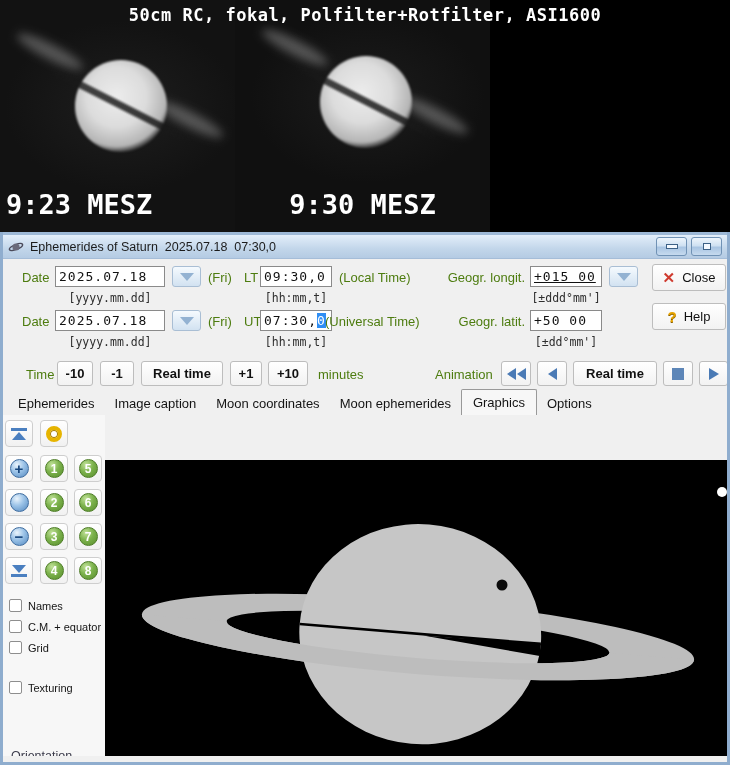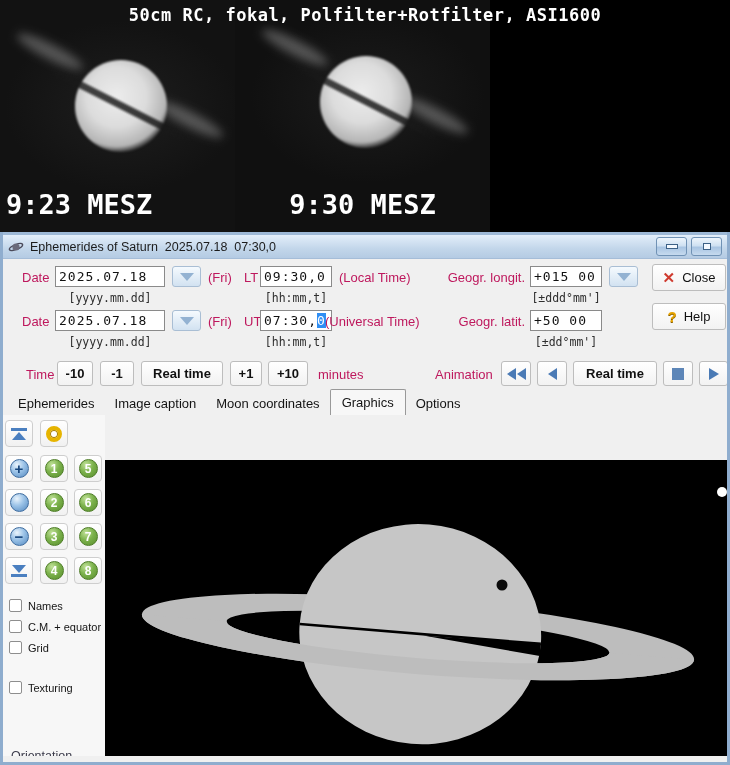--- a/index.html
+++ b/index.html
@@ -33,21 +33,21 @@
        display:flex;align-items:center;padding:0 5px;box-sizing:border-box;}
   .titlebar .ttl{font-size:12.5px;color:#1c1c1c;margin-left:6px;white-space:pre;flex:1;}
   .winbtn{width:29px;height:17px;margin-left:4px;border:1px solid #7092b5;border-radius:3px;
        background:linear-gradient(#eef5fc 0%,#cfe1f2 45%,#a9c5e3 55%,#c6daee 100%);
        display:flex;align-items:center;justify-content:center;}
   .glyph-min{width:10px;height:3px;background:#f4f9ff;border:1px solid #3c6186;}
   .glyph-res{width:8px;height:7px;background:#f4f9ff;border:1px solid #3c6186;box-sizing:border-box;}
 
   .body{position:relative;height:497px;overflow:hidden;background:#f0f0f0;}
 
-  .lbl{position:absolute;font-size:13px;color:#be185d;white-space:pre;}
+  .lbl{position:absolute;font-size:13px;color:#4d7c0f;white-space:pre;}
   .inp{position:absolute;height:21px;background:#fff;border:1px solid #8a8a8a;box-sizing:border-box;
        font:13px "DejaVu Sans Mono",monospace;letter-spacing:1px;display:flex;align-items:center;
        padding:0 3px;white-space:pre;color:#111;}
   .inp .sel{background:#2f8ef4;color:#fff;}
   .fmt{position:absolute;font:11.5px "DejaVu Sans Mono",monospace;color:#2e2e2e;text-align:center;white-space:pre;}
   .dd{position:absolute;width:29px;height:21px;border:1px solid #a9bed4;border-radius:3px;box-sizing:border-box;
       background:linear-gradient(#f5fafe,#d2e2f1);display:flex;align-items:center;justify-content:center;}
   .tri-down{width:0;height:0;border-left:7px solid transparent;border-right:7px solid transparent;
       border-top:8px solid #93b2d2;}
   .btn{position:absolute;background:linear-gradient(#ffffff,#f2f2f2);border:1px solid #bdbdbd;border-radius:3px;
@@ -151,21 +151,21 @@
       <span class="lbl" style="left:19px;top:11px;">Date</span>
       <span class="inp" style="left:52px;top:7px;width:110px;">2025.07.18</span>
       <span class="dd" style="left:169px;top:7px;">
           <span class="tri-down"></span>
         </span>
       <span class="lbl" style="left:205px;top:11px;">(Fri)</span>
       <span class="lbl" style="left:241px;top:11px;">LT</span>
       <span class="inp" style="left:257px;top:7px;width:72px;">09:30,0</span>
       <span class="lbl" style="left:336px;top:11px;">(Local Time)</span>
       <span class="lbl" style="left:440px;top:11px;width:82px;text-align:right;">Geogr. longit.</span>
-      <span class="inp" style="left:527px;top:7px;width:72px;">+015 00</span>
+      <span class="inp" style="left:527px;top:7px;width:72px;text-decoration:underline;">+015 00</span>
       <span class="dd" style="left:606px;top:7px;">
           <span class="tri-down"></span>
         </span>
       <div class="btn" style="left:649px;top:5px;width:74px;height:27px;">
         <span class="xicon">✕</span>
         <span>Close</span>
       </div>
 
       <span class="fmt" style="left:52px;top:32px;width:110px;">[yyyy.mm.dd]</span>
       <span class="fmt" style="left:253px;top:32px;width:80px;">[hh:mm,t]</span>
@@ -214,20 +214,21 @@
         <span class="sq"></span>
       </div>
       <div class="btn" style="left:696px;top:102px;width:29px;height:25px;">
         <span class="tri-r"></span>
       </div>
 
       <div class="tabs">
         <span class="tab">Ephemerides</span>
         <span class="tab">Image caption</span>
         <span class="tab">Moon coordinates</span>
+        <span class="tab">Moon ephemerides</span>
         <span class="tab active">Graphics</span>
         <span class="tab">Options</span>
       </div>
 
       <span class="ro" style="left:101px;top:159px;width:95px;">CM1 132,4°</span>
       <span class="ro" style="left:201px;top:159px;width:93px;">CM2 338,7°</span>
       <span class="ro" style="left:297px;top:159px;width:87px;">CM3 180,2°</span>
       <span class="ro" style="left:399px;top:159px;width:91px;">CLat  -4,4°</span>
       <span class="ro" style="left:499px;top:159px;width:95px;">X  +1,241</span>
       <span class="ro" style="left:603px;top:159px;width:38px;justify-content:center;padding-left:0;">NR</span>

